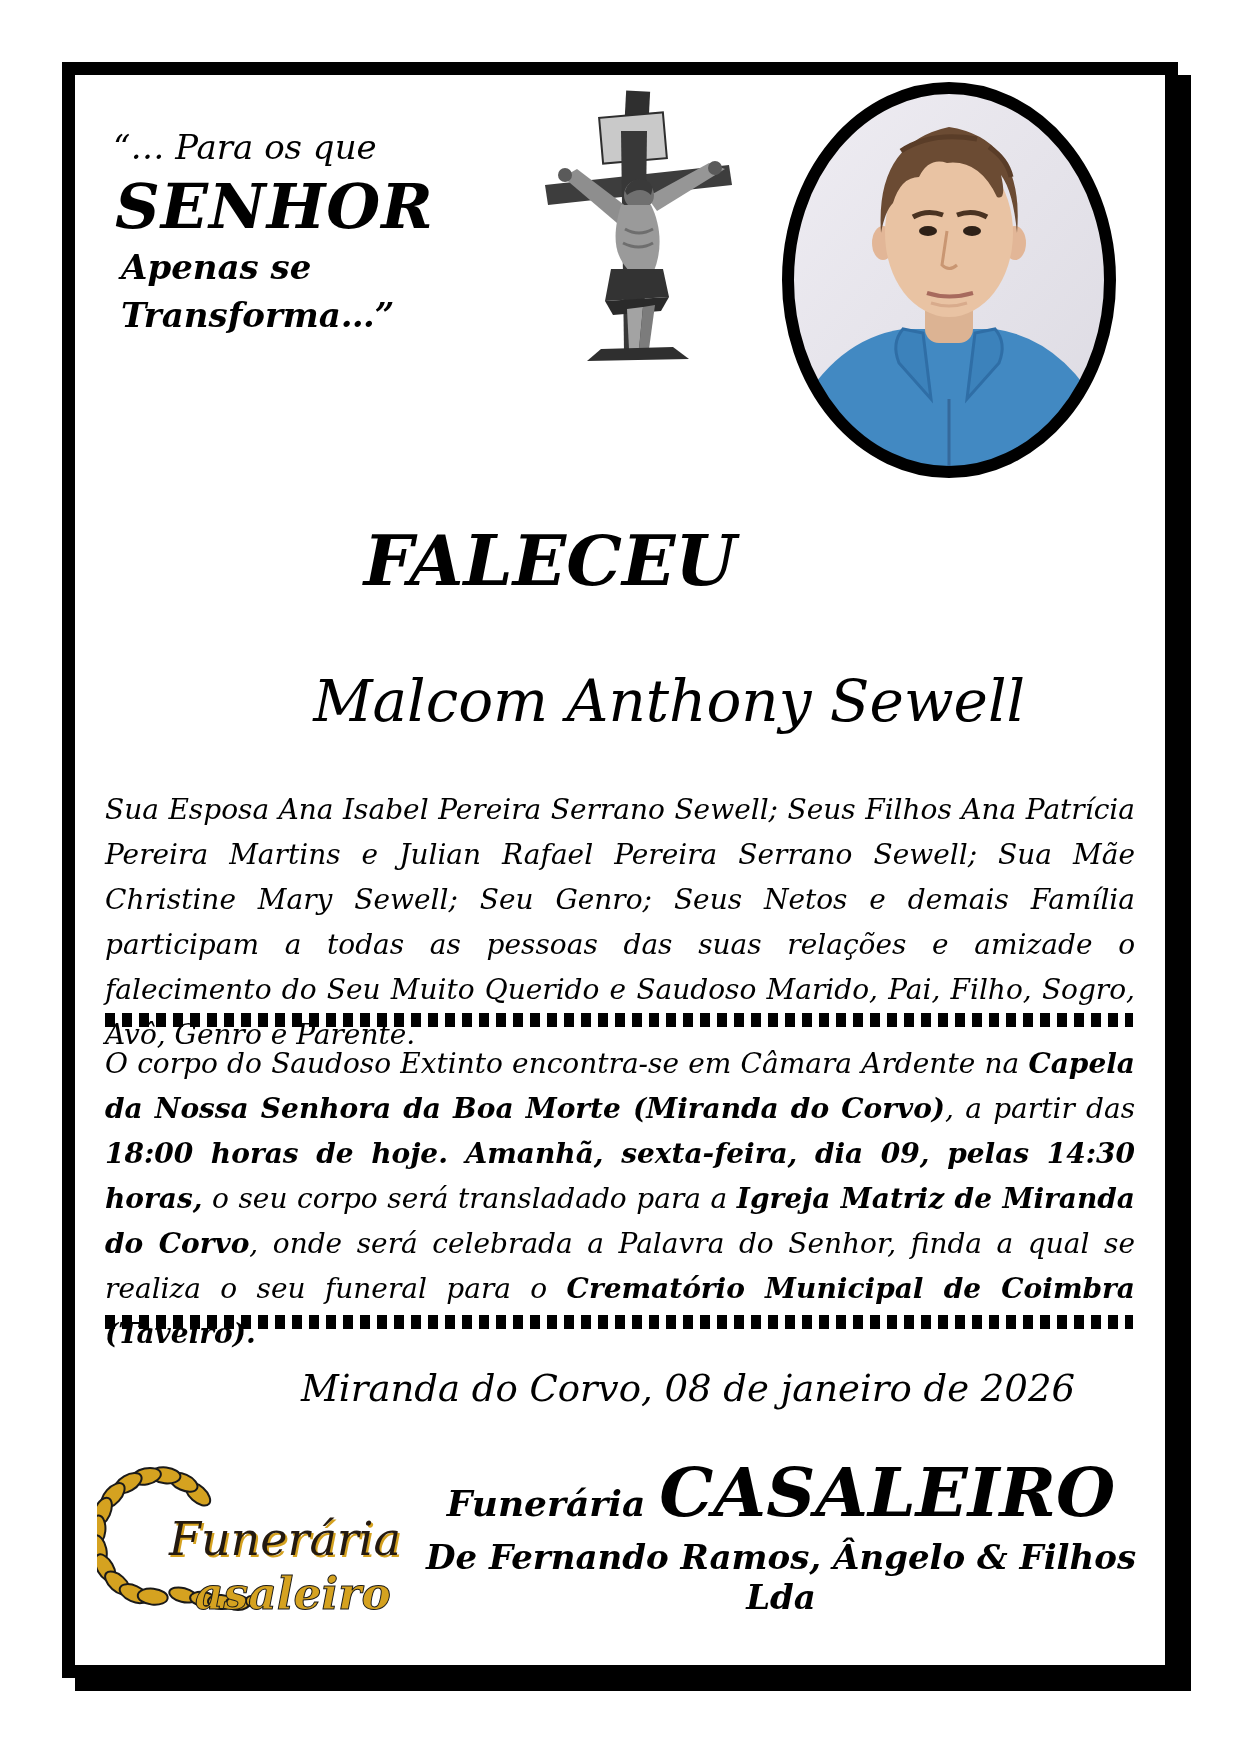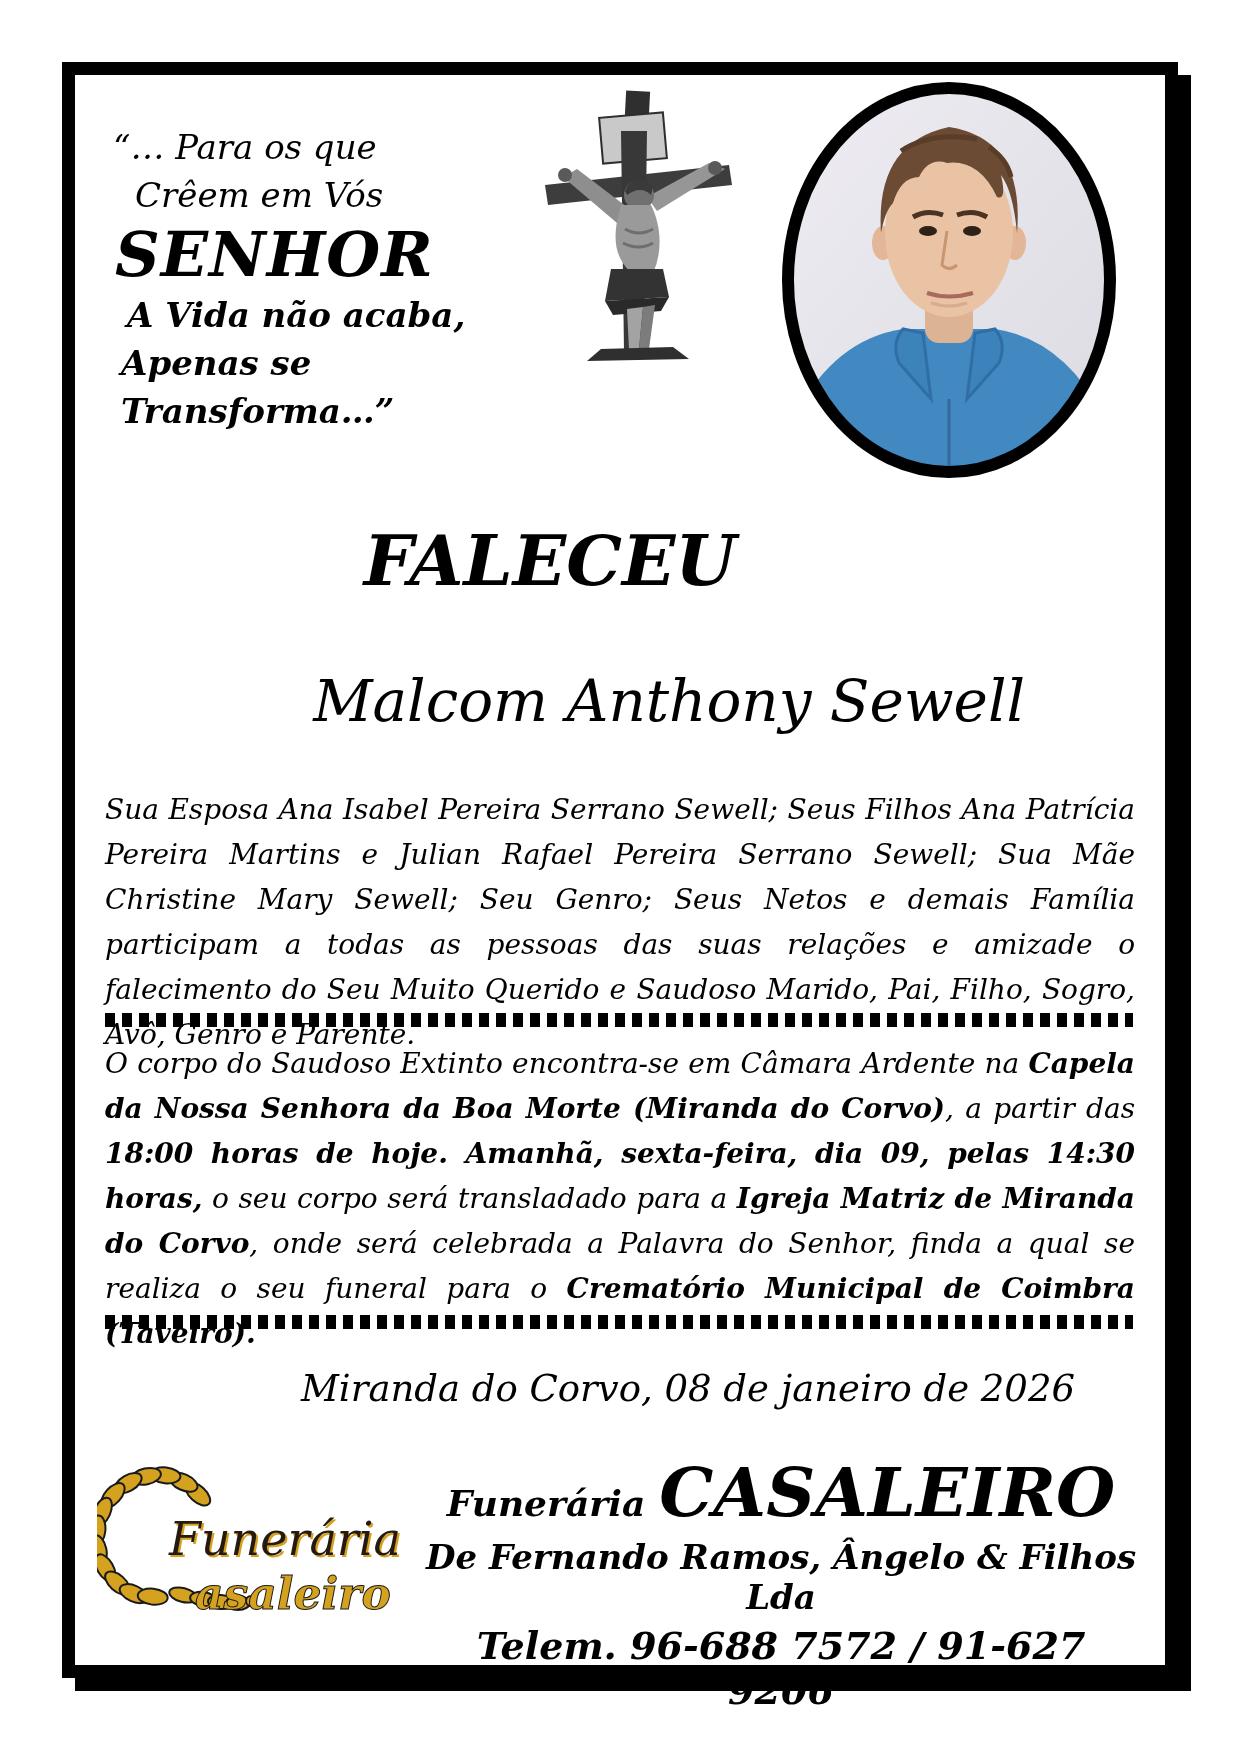--- a/index.html
+++ b/index.html
@@ -48,23 +48,21 @@
   .company-line{font-style:italic;font-weight:bold;font-size:34px;margin-top:8px;text-align:center;}
   .phone-line{font-style:italic;font-weight:bold;font-size:38px;margin-top:6px;}
 </style>
 </head>
 <body>
 
 <div class="frame">
 
   <div class="abs quote">
     <div class="q1">“… Para os que</div>
-    <div class="q2">Crêem em Vós</div>
     <div class="senhor">SENHOR</div>
-    <div class="q4">A Vida não acaba,</div>
     <div class="q5">Apenas se Transforma…”</div>
   </div>
 
   <svg class="abs crucifix" viewBox="0 0 192 302" xmlns="http://www.w3.org/2000/svg" aria-hidden="true">
     <rect x="82" y="2" width="24" height="44" fill="#2f2f2f" transform="rotate(3 94 24)"></rect>
     <rect x="58" y="26" width="64" height="46" fill="#c9c9c9" stroke="#2e2e2e" stroke-width="2" transform="rotate(-5 90 49)"></rect>
     <polygon points="2,96 186,76 189,96 5,116" fill="#3d3d3d"></polygon>
     <polygon points="78,42 104,42 101,262 81,262" fill="#383838"></polygon>
     <polygon points="20,88 34,80 84,118 74,134" fill="#8e8e8e"></polygon>
     <polygon points="166,74 182,80 114,122 104,108" fill="#969696"></polygon>
@@ -154,16 +152,15 @@
     <text x="72" y="108" font-family="DejaVu Serif, serif" font-style="italic" font-size="46" fill="#241a10">Funerária</text>
     <text x="98" y="162" font-family="DejaVu Serif, serif" font-style="italic" font-weight="bold" font-size="44" fill="#d5a220" stroke="#1a1a1a" stroke-width="1">asaleiro</text>
   </svg>
 
   <div class="abs company">
     <div class="brandline">
       <span class="brand-prefix">Funerária</span>
       <span class="brand-name">CASALEIRO</span>
     </div>
     <div class="company-line">De Fernando Ramos, Ângelo &amp; Filhos Lda</div>
-    <div class="phone-line">Telem. 96-688 7572 / 91-627 9206</div>
   </div>
 
 </div>
 
 </body></html>

